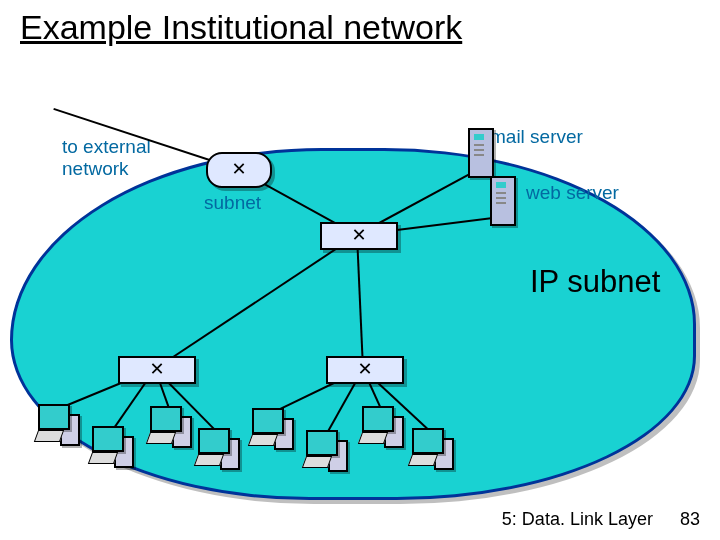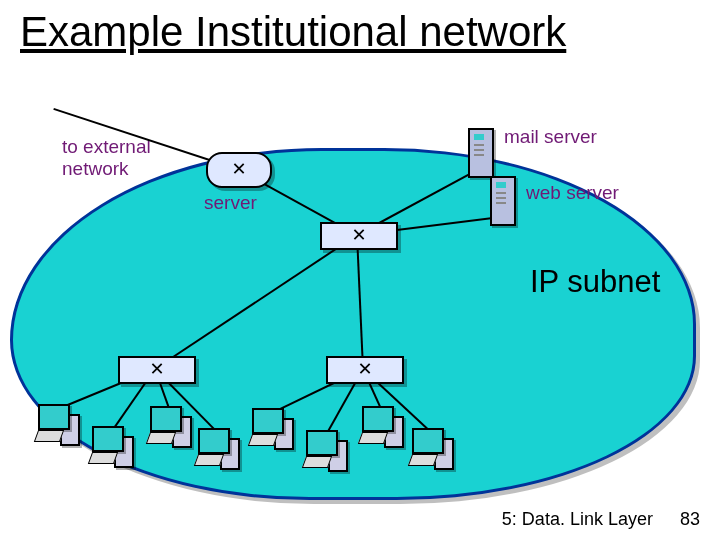--- a/index.html
+++ b/index.html
@@ -1,18 +1,18 @@
 <!DOCTYPE html>
 <html><head>
 <meta charset="utf-8">
 <style>
   html,body{margin:0;padding:0;width:720px;height:540px;background:#fff;font-family:"Comic Sans MS","Comic Sans",cursive,sans-serif;color:#000;position:relative;overflow:hidden;}
-  .title{position:absolute;left:20px;top:8px;font-size:42px;text-decoration:underline;color:#000;}
+  .title{position:absolute;left:20px;top:8px;font-size:34px;text-decoration:underline;color:#000;}
   .cloud{position:absolute;left:10px;top:148px;width:680px;height:346px;border:3px solid #039;background:#19d2d2;border-radius:50% 50% 48% 48% / 60% 55% 45% 50%;filter:drop-shadow(4px 4px 0 rgba(0,0,0,.25));}
-  .lbl{position:absolute;font-size:19px;color:#701a75;}
+  .lbl{position:absolute;font-size:19px;color:#0369a1;}
   .ipsub{font-size:31px;color:#000;}
   .footer{position:absolute;right:20px;bottom:10px;font-size:18px;font-family:Arial,sans-serif;}
   .footer .pg{margin-left:22px;}
   
   .router{position:absolute;width:62px;height:32px;background:#dfe8ff;border:2px solid #000;border-radius:16px;box-shadow:3px 3px 0 rgba(0,0,0,.3);}
   .router::after{content:"✕";position:absolute;left:50%;top:50%;transform:translate(-50%,-55%);font-size:18px;font-family:sans-serif;}
   .switch{position:absolute;width:74px;height:24px;background:#dfe8ff;border:2px solid #000;border-radius:0 0 0 0;box-shadow:3px 3px 0 rgba(0,0,0,.3);}
   .switch::after{content:"✕";position:absolute;left:50%;top:50%;transform:translate(-50%,-55%);font-size:18px;font-family:sans-serif;}
   .server{position:absolute;width:22px;height:46px;background:#b8c0e0;border:2px solid #000;box-shadow:2px 2px 0 rgba(0,0,0,.3);}
   .server::before{content:"";position:absolute;left:4px;top:4px;width:10px;height:6px;background:#3cc;}
@@ -26,22 +26,22 @@
 </style>
 </head>
 <body>
 
 <div class="title">Example Institutional network</div>
 
 <div class="cloud"></div>
 
 <div class="lbl" style="left:62px;top:136px;white-space:pre;">to external
 network</div>
-<div class="lbl" style="left:204px;top:192px;">server</div>
-<div class="lbl" style="left:504px;top:126px;">mail server</div>
+<div class="lbl" style="left:204px;top:192px;">subnet</div>
+<div class="lbl" style="left:490px;top:126px;">mail server</div>
 <div class="lbl" style="left:526px;top:182px;">web server</div>
 <div class="lbl ipsub" style="left:530px;top:264px;">IP subnet</div>
 
 <div id="wires">
     <div class="wire" style="left: 237px; top: 168px; width: 192.585px; transform: rotate(-161.847deg);"></div>
     <div class="wire" style="left: 237px; top: 168px; width: 136.953px; transform: rotate(28.8108deg);"></div>
     <div class="wire" style="left: 357px; top: 234px; width: 138.708px; transform: rotate(-28.4127deg);"></div>
     <div class="wire" style="left: 357px; top: 234px; width: 145.121px; transform: rotate(-7.12502deg);"></div>
     <div class="wire" style="left: 357px; top: 234px; width: 242.405px; transform: rotate(146.441deg);"></div>
     <div class="wire" style="left: 357px; top: 234px; width: 134.134px; transform: rotate(87.4362deg);"></div>

